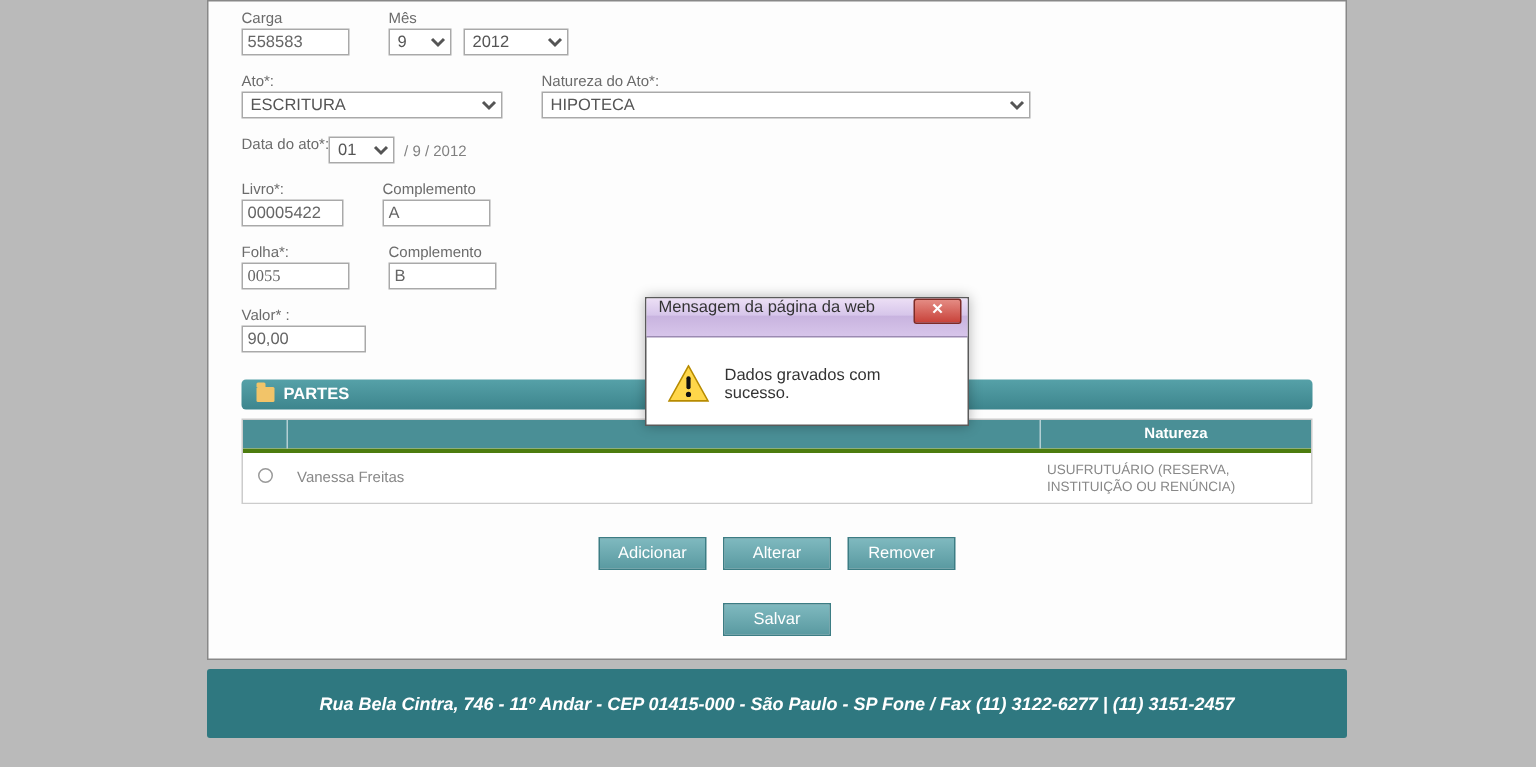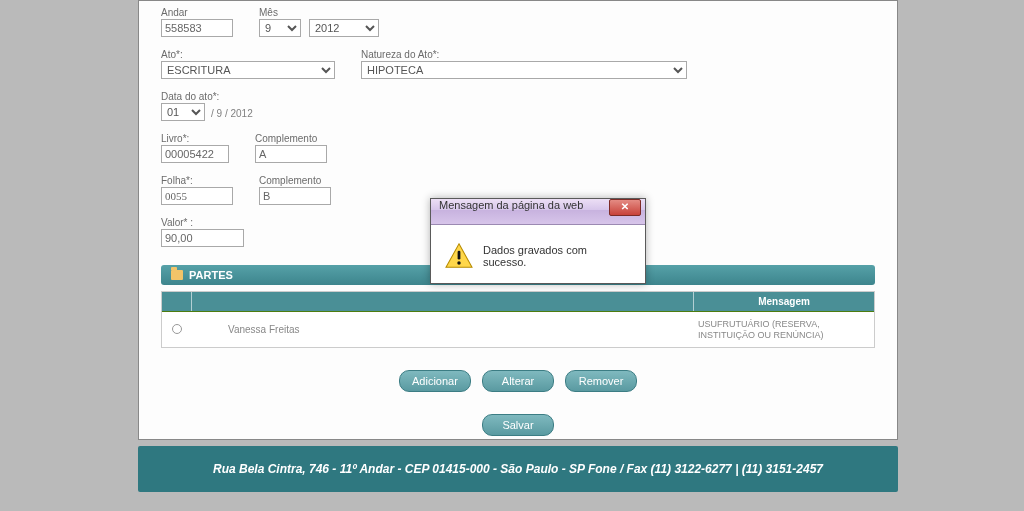--- a/index.html
+++ b/index.html
@@ -68,34 +68,34 @@
   }
   .grid {
     border: 1px solid #ccc; margin-top: 6px;
   }
   .grid-head {
     display: flex; background: #4a8f96; color: #fff; font-size: 10px;
   }
   .grid-head .c1 { flex: 0 0 30px; border-right: 1px solid #b3cfd3; padding: 4px; }
   .grid-head .c2 { flex: 1; padding: 4px 6px; border-right: 1px solid #b3cfd3; }
   .grid-head .c3 { flex: 0 0 180px; text-align: center; padding: 4px 6px; font-weight: bold; }
-  .grid-row { display: flex; background: #fff; color: #888; font-size: 10px; min-height: 36px; align-items: center; border-top: 1px solid #4d7c0f; gap: 30px; }
+  .grid-row { display: flex; background: #fff; color: #888; font-size: 10px; min-height: 36px; align-items: center; border-top: 3px solid #4d7c0f; }
   .grid-row .c1 { flex: 0 0 30px; text-align: center; }
   .grid-row .c2 { flex: 1; padding: 4px 6px; }
   .grid-row .c3 { flex: 0 0 180px; text-align: left; font-size: 9px; line-height: 11px; padding: 4px; }
   .radio-dot { width: 10px; height: 10px; border: 1px solid #999; border-radius: 50%; display: inline-block; }
   .btn-row { text-align: center; margin-top: 22px; }
   .btn {
     display: inline-block;
     min-width: 72px;
     padding: 4px 12px;
     color: #fff;
     background: linear-gradient(#7fb9bf, #5a9aa1);
     border: 1px solid #3c7d84;
-    border-radius: 10px;
+    border-radius: 0;
     font-size: 11px;
     margin: 0 4px;
     cursor: pointer;
     text-align: center;
   }
   .btn-save-row { text-align: center; margin-top: 22px; }
   .footer {
     margin-top: 6px;
     background: #2f7880;
     color: #fff;
@@ -157,21 +157,21 @@
 </style>
 </head>
 <body>
 
 <div class="app-frame">
   <div class="panel">
     <div class="form-area">
 
       <div class="row">
         <div class="field">
-          <label>Andar</label>
+          <label>Carga</label>
           <input class="txt" style="width: 72px;" value="558583">
         </div>
         <div class="field">
           <label>Mês</label>
           <div style="display:flex;gap:8px">
             <select class="sel" style="width:42px"><option>9</option></select>
             <select class="sel" style="width:70px"><option>2012</option></select>
           </div>
         </div>
       </div>
@@ -181,21 +181,21 @@
           <label>Ato*:</label>
           <select class="sel" style="width:174px"><option>ESCRITURA</option></select>
         </div>
         <div class="field">
           <label>Natureza do Ato*:</label>
           <select class="sel" style="width:326px"><option>HIPOTECA</option></select>
         </div>
       </div>
 
       <div class="row" style="margin-top:12px">
-        <div class="field" style="display:flex;flex-direction:column">
+        <div class="field" style="display:flex;flex-direction:row">
           <label>Data do ato*:</label>
           <div style="display:flex;align-items:flex-end">
             <select class="sel" style="width:44px"><option>01</option></select>
             <span class="date-trail">/ 9 / 2012</span>
           </div>
         </div>
       </div>
 
       <div class="row" style="margin-top:12px">
         <div class="field">
@@ -229,21 +229,21 @@
 
     <div class="section-bar">
       <span class="folder-icon"></span>
       <span>PARTES</span>
     </div>
 
     <div class="grid">
       <div class="grid-head">
         <div class="c1"></div>
         <div class="c2"></div>
-        <div class="c3">Mensagem</div>
+        <div class="c3">Natureza</div>
       </div>
       <div class="grid-row">
         <div class="c1"><span class="radio-dot"></span></div>
         <div class="c2">Vanessa Freitas</div>
         <div class="c3">USUFRUTUÁRIO (RESERVA, INSTITUIÇÃO OU RENÚNCIA)</div>
       </div>
     </div>
 
     <div class="btn-row">
       <span class="btn">Adicionar</span>

